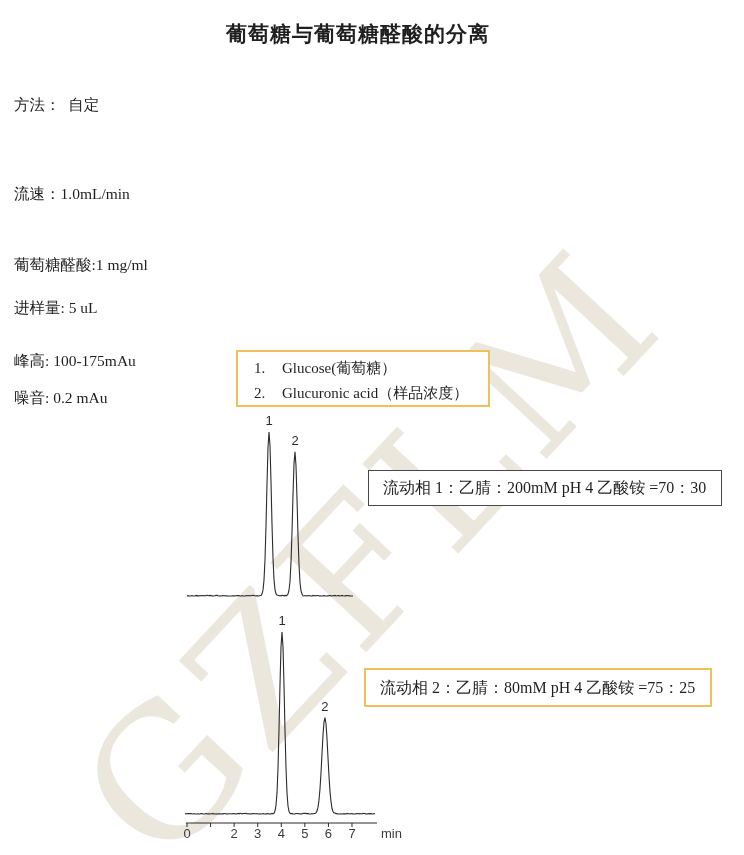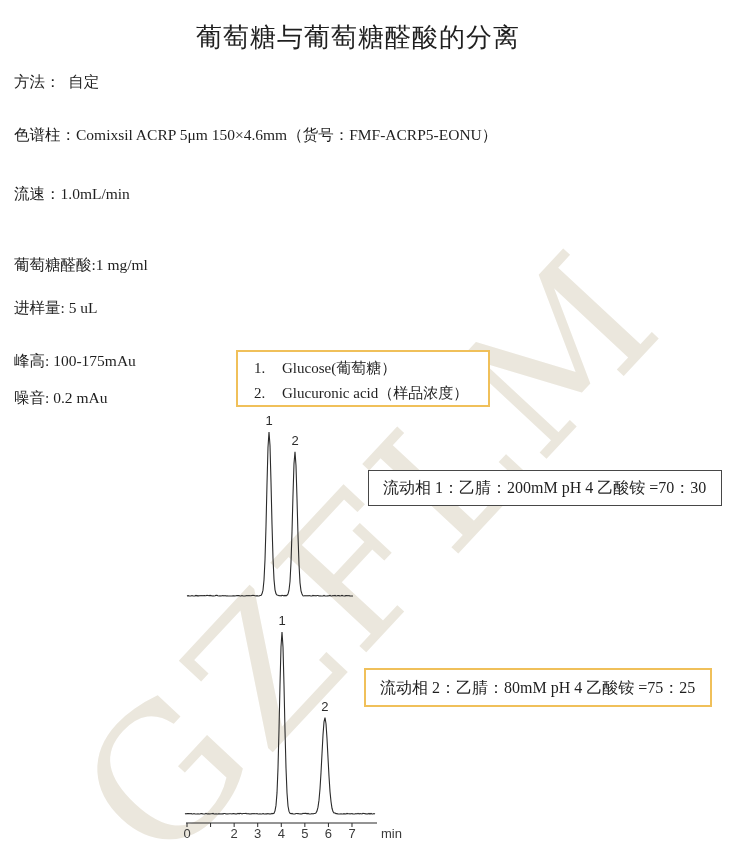--- a/index.html
+++ b/index.html
@@ -11,21 +11,21 @@
   .watermark{
     position:absolute;left:50%;top:555px;
     transform:translate(-50%,-50%) rotate(-47deg);
     font-family:"DejaVu Serif", serif;
     font-size:180px;letter-spacing:10px;line-height:1;
     color:#ebe7dd;white-space:nowrap;z-index:0;user-select:none;
   }
   .content{position:absolute;inset:0;z-index:1;}
   .doc-title{
     position:absolute;top:20px;left:0;width:716px;text-align:center;
-    font-size:26px;font-weight:normal;letter-spacing:1px;
+    font-size:21px;font-weight:bold;letter-spacing:1px;
   }
   .param{
     position:absolute;left:14px;font-size:15.5px;white-space:pre;
   }
   .legend-box{
     position:absolute;left:236px;top:318px;width:254px;height:57px;
     box-sizing:border-box;border:2px solid #f0c05a;background:#fff;
     padding:4px 0 0 16px;font-size:15px;margin-top:32px;
   }
   .legend-row{line-height:25px;white-space:nowrap;}
@@ -50,22 +50,21 @@
 <body>
 
 <div class="page">
 
   <div class="watermark">GZFLM</div>
 
   <div class="content">
 
     <div class="doc-title">葡萄糖与葡萄糖醛酸的分离</div>
 
-    <div class="param" style="top:72px">方法：  自定</div>
-    <div class="param" style="top:125px">色谱柱：Comixsil ACRP 5μm 150×4.6mm（货号：FMF-ACRP5-EONU）</div>
+    <div class="param" style="top:95px">方法：  自定</div>
     <div class="param" style="top:184px">流速：1.0mL/min</div>
     <div class="param" style="top:255px">葡萄糖醛酸:1 mg/ml</div>
     <div class="param" style="top:298px">进样量: 5 uL</div>
     <div class="param" style="top:351px">峰高: 100-175mAu</div>
     <div class="param" style="top:388px">噪音: 0.2 mAu</div>
 
     <div class="legend-box">
       <div class="legend-row">
         <span class="legend-num">1.</span><span>Glucose(葡萄糖）</span>
       </div>

